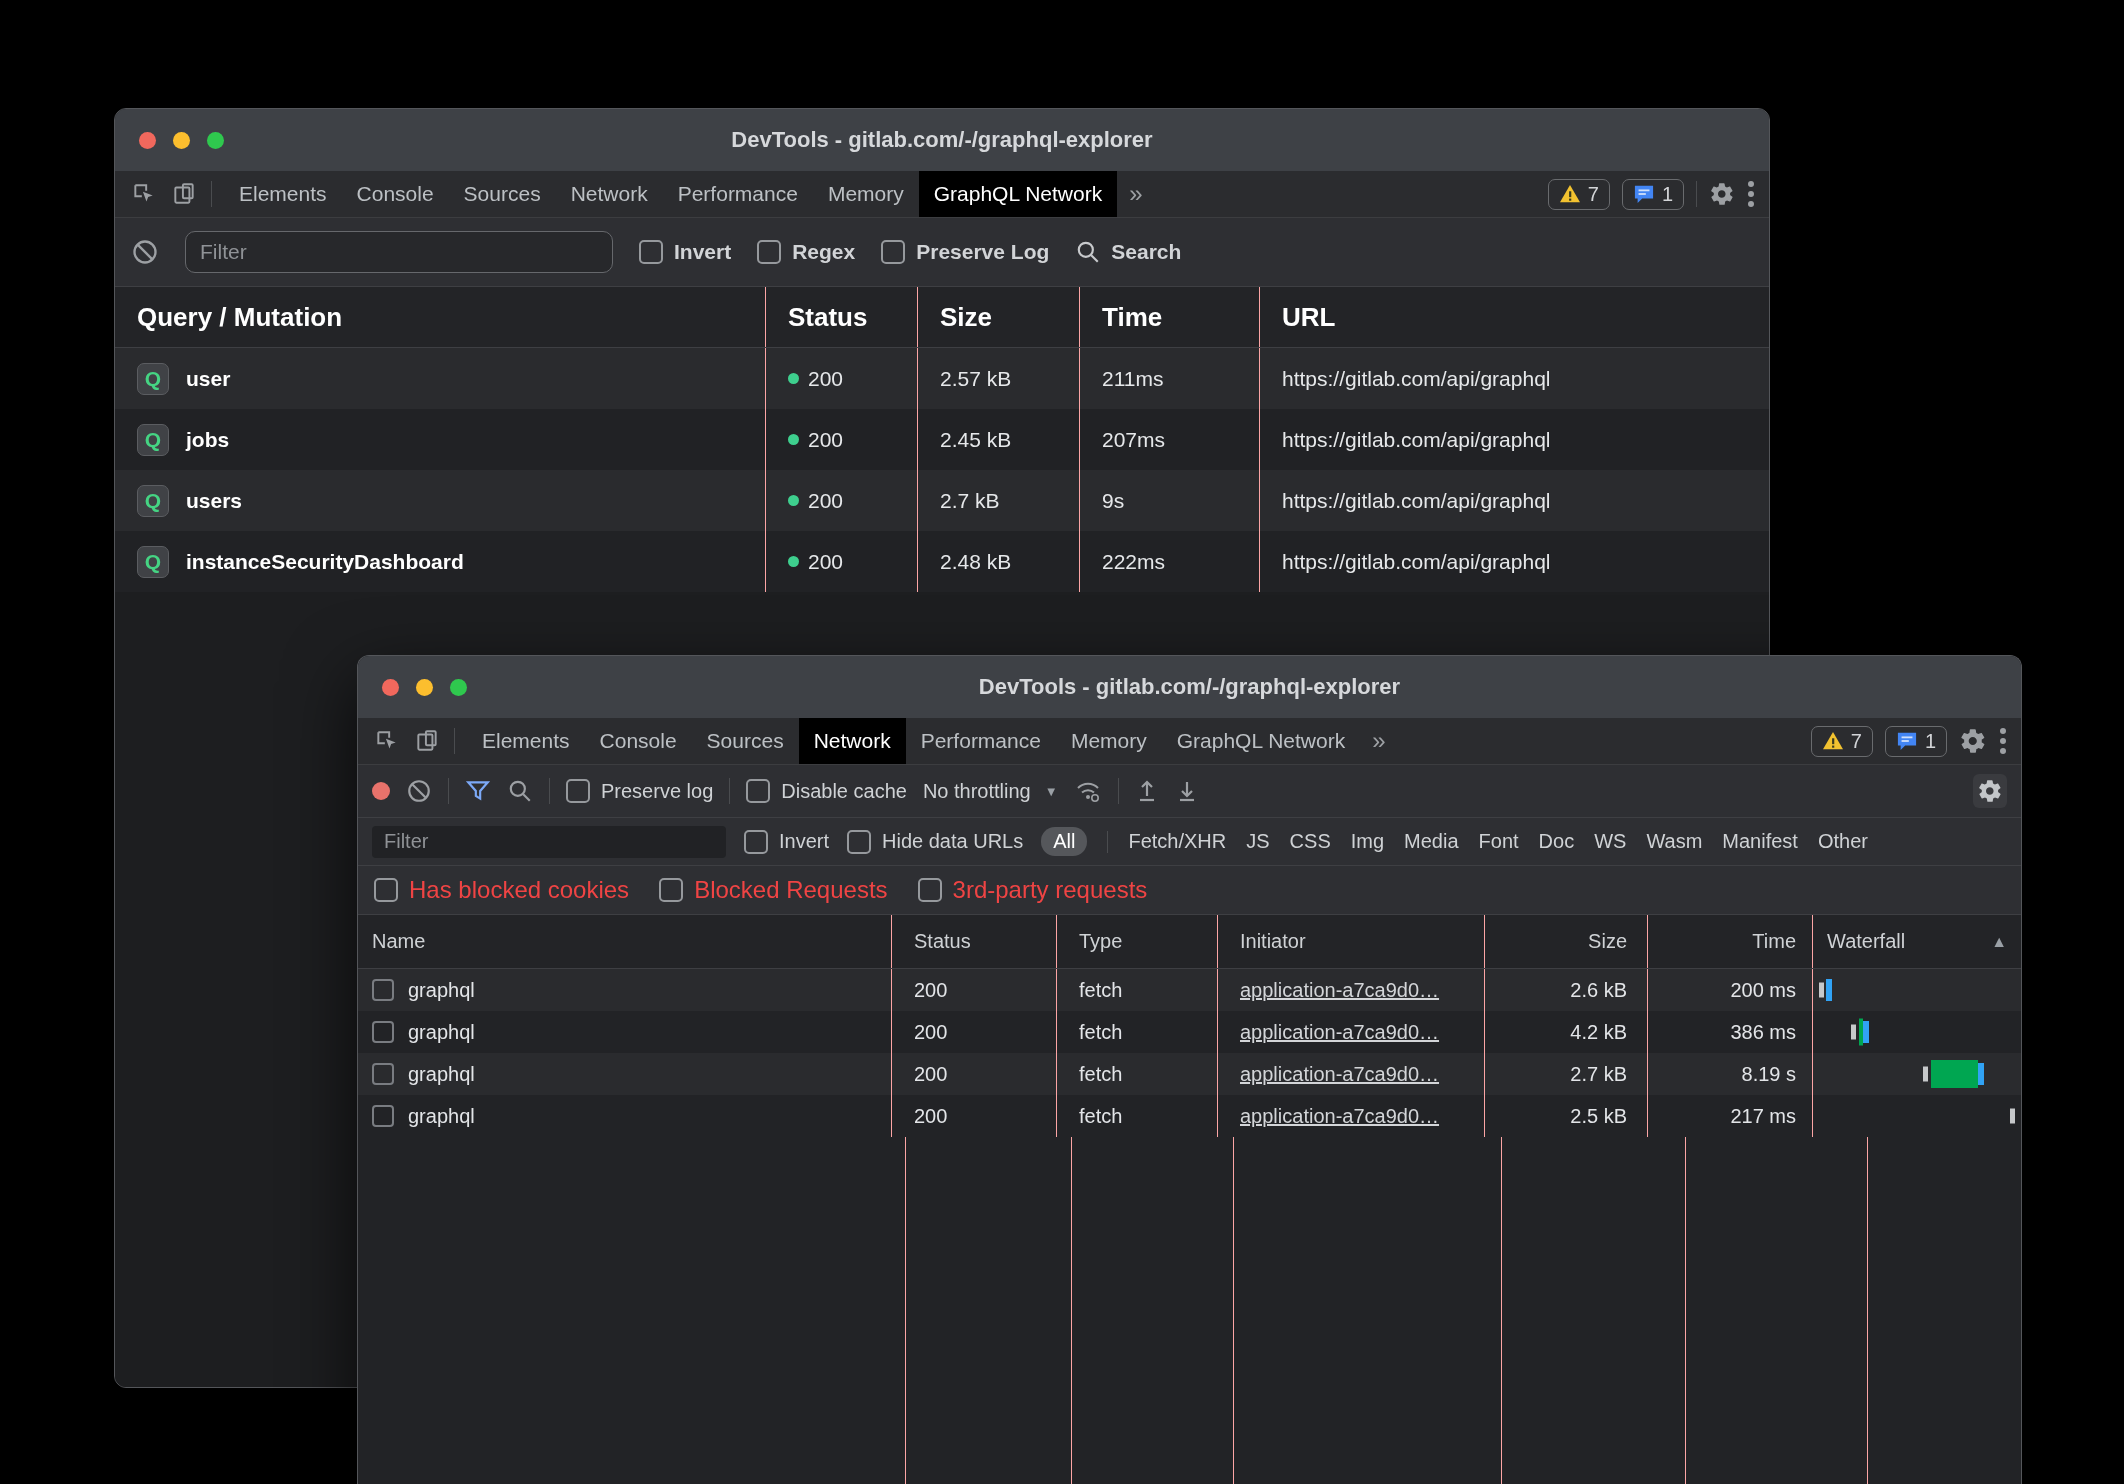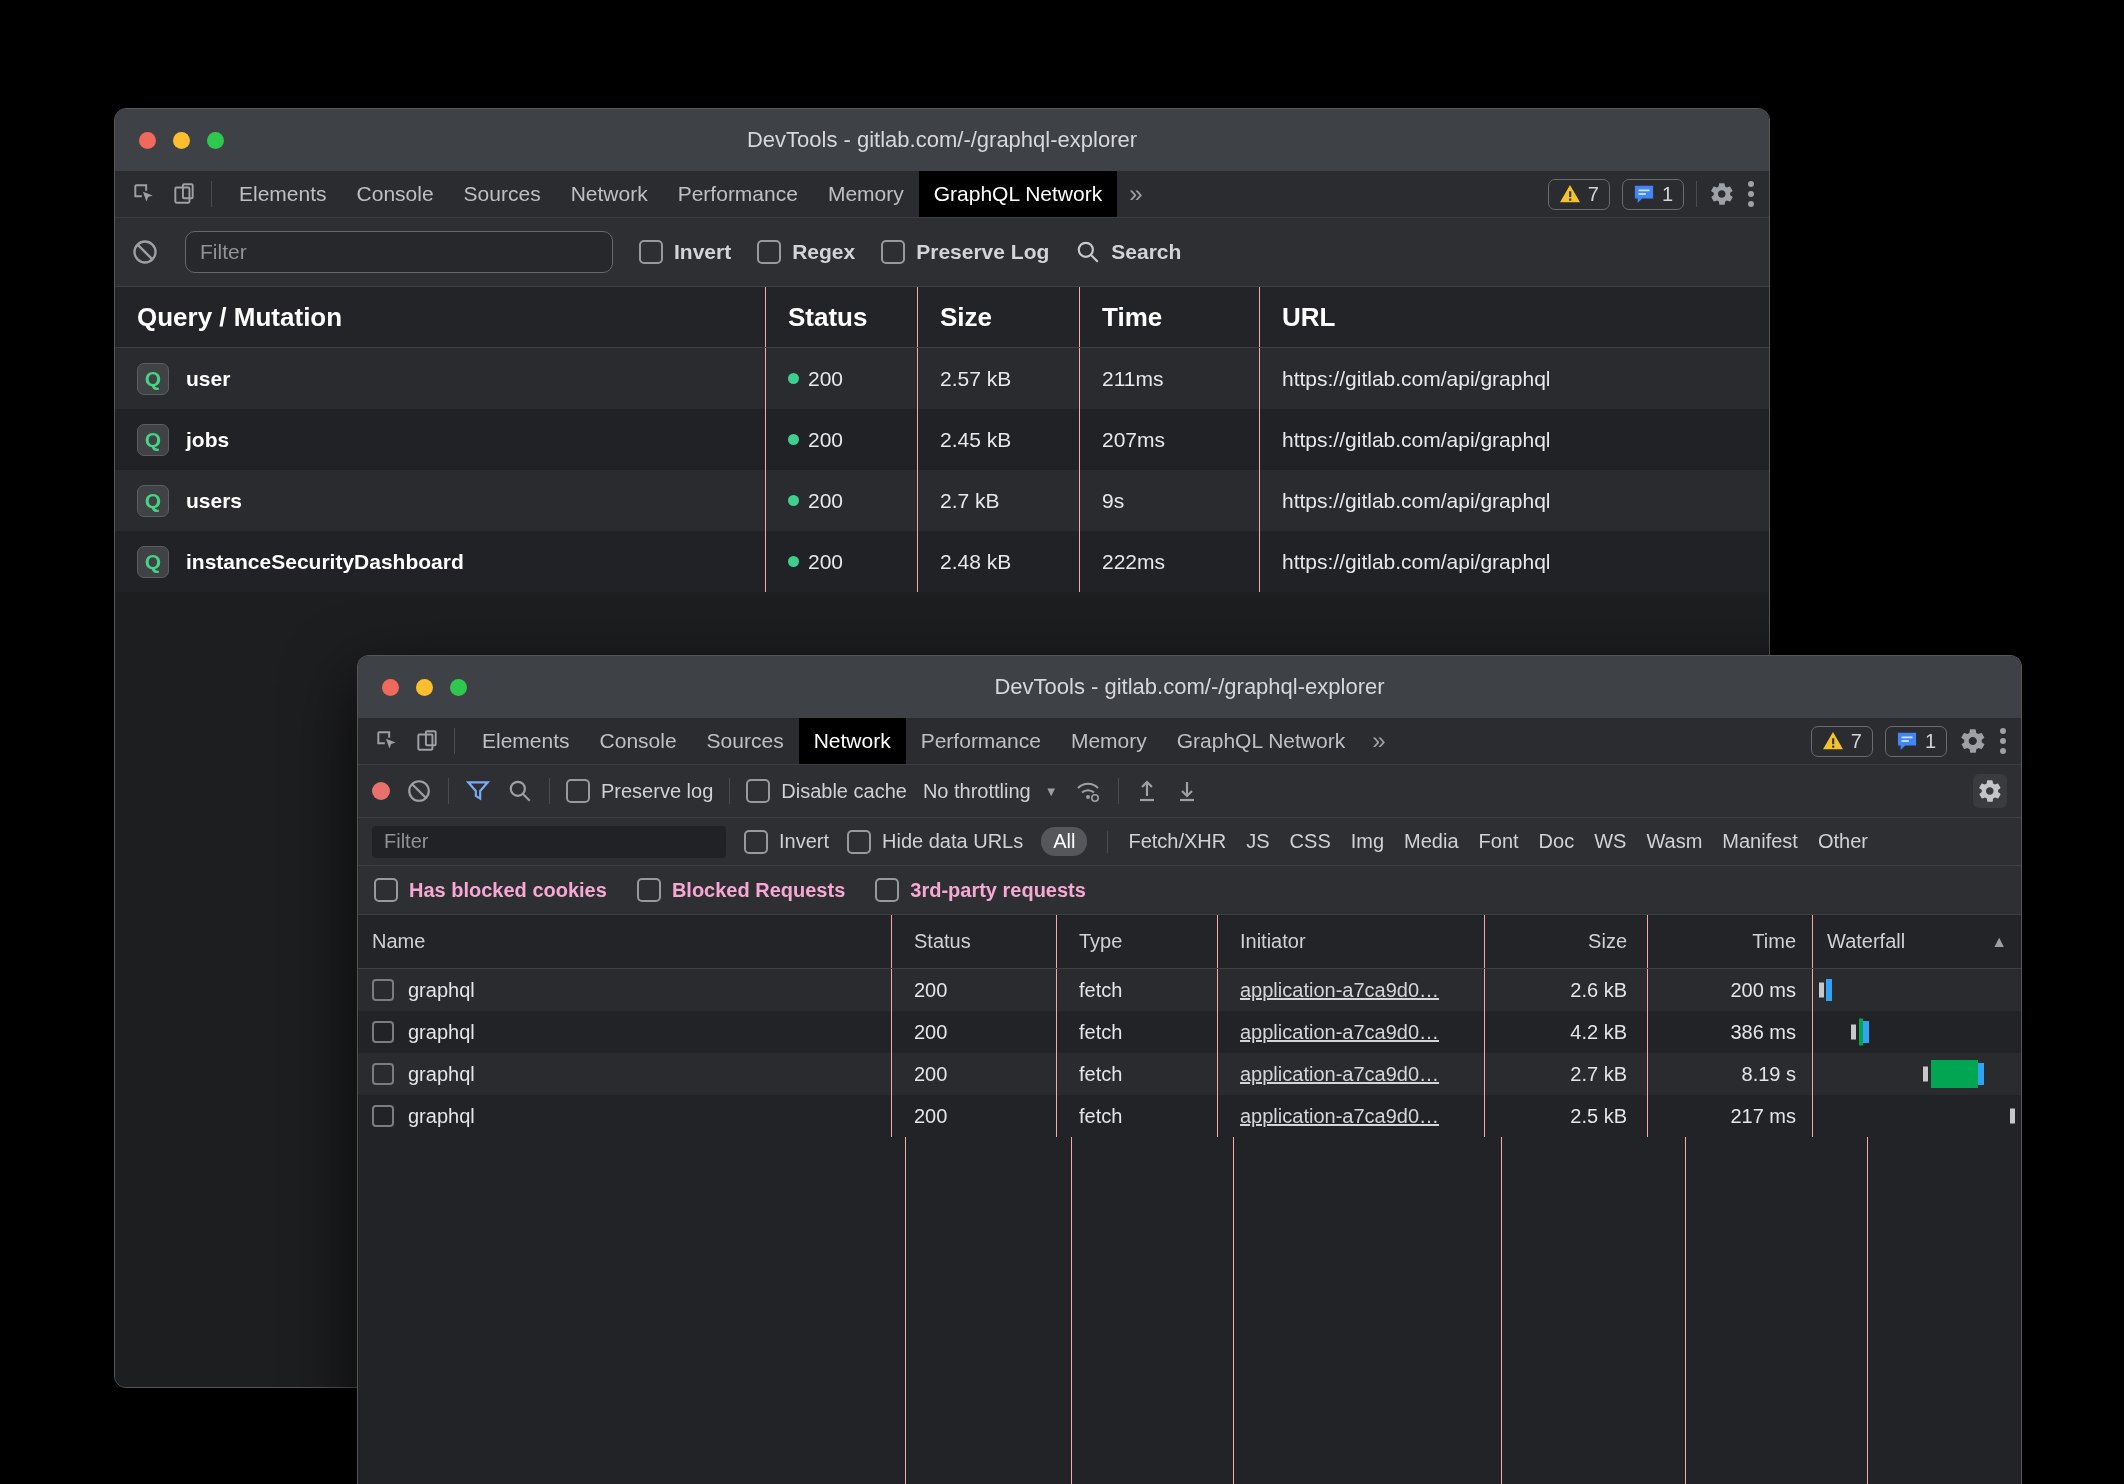--- a/index.html
+++ b/index.html
@@ -10,21 +10,21 @@
   #back-window{left:114px;top:108px;width:1654px;height:1278px;}
   #front-window{left:357px;top:655px;width:1663px;height:830px;border-radius:12px 12px 0 0;border-bottom:none;}
 
   
   .titlebar{position:relative;height:62px;background:#3e4146;display:flex;align-items:center;}
   .lights{display:flex;gap:17px;margin-left:24px;z-index:2;}
   .light{width:17px;height:17px;border-radius:50%;}
   .light.red{background:#f1685d;}
   .light.yellow{background:#fcbe2e;}
   .light.green{background:#2fc84e;}
-  .win-title{position:absolute;left:0;right:0;text-align:center;font-size:22px;font-weight:400;color:#d6d8db;pointer-events:none;}
+  .win-title{position:absolute;left:0;right:0;text-align:center;font-size:22px;font-weight:700;color:#d6d8db;pointer-events:none;}
 
   
   .tabbar{height:46px;background:#2b2c2f;display:flex;align-items:stretch;border-bottom:1px solid #3c3d40;}
   .tool-icons{display:flex;align-items:center;gap:14px;padding:0 12px 0 16px;color:#9da0a4;}
   .vdiv{width:1px;height:26px;background:#4a4c4f;align-self:center;}
   .tab{display:flex;align-items:center;padding:0 15px;font-size:21px;color:#bcc0c4;white-space:nowrap;}
   .tab.selected{background:#000;color:#fff;}
   .chev{display:flex;align-items:center;padding:0 12px;color:#9da0a4;font-size:24px;}
   .right-cluster{margin-left:auto;display:flex;align-items:center;gap:12px;padding-right:14px;}
   .badge{display:flex;align-items:center;gap:7px;border:1px solid #696b6e;border-radius:7px;
@@ -68,21 +68,21 @@
   
   .fw-nettools{height:52px;padding:0 14px;gap:16px;}
   .rec{width:18px;height:18px;border-radius:50%;background:#e8726b;flex:none;}
   .fw-filterrow{height:47px;padding:0 14px;gap:18px;font-size:20px;color:#cfd2d5;}
   .fw-input{width:330px;height:32px;background:#212225;border:none;border-radius:4px;color:#e8e8e8;
     font-size:20px;padding:0 12px;font-family:inherit;outline:none;}
   .fw-input::placeholder{color:#8f9296;}
   .chips{display:flex;align-items:center;gap:20px;}
   .chip{font-size:20px;color:#cfd2d5;white-space:nowrap;}
   .chip.selected{background:#55575b;color:#fff;border-radius:14px;padding:3px 12px;}
-  .fw-options{height:48px;padding:0 16px;gap:30px;font-size:20px;color:#f9a8d4;font-weight:bold;}
+  .fw-options{height:48px;padding:0 16px;gap:30px;font-size:24px;color:#ef4444;}
 
   
   .fw-head{height:53px;font-size:20px;font-weight:400;color:#cfd2d5;}
   .fw-row{height:42px;font-size:20px;color:#e3e5e8;}
   .fw-row.odd{background:#2a2b2e;}
   .fw-row.even{background:#222326;}
   .c-fn{width:533px;padding-left:14px;}
   .c-fs{width:165px;}
   .c-ft{width:161px;}
   .c-fi{width:267px;}

